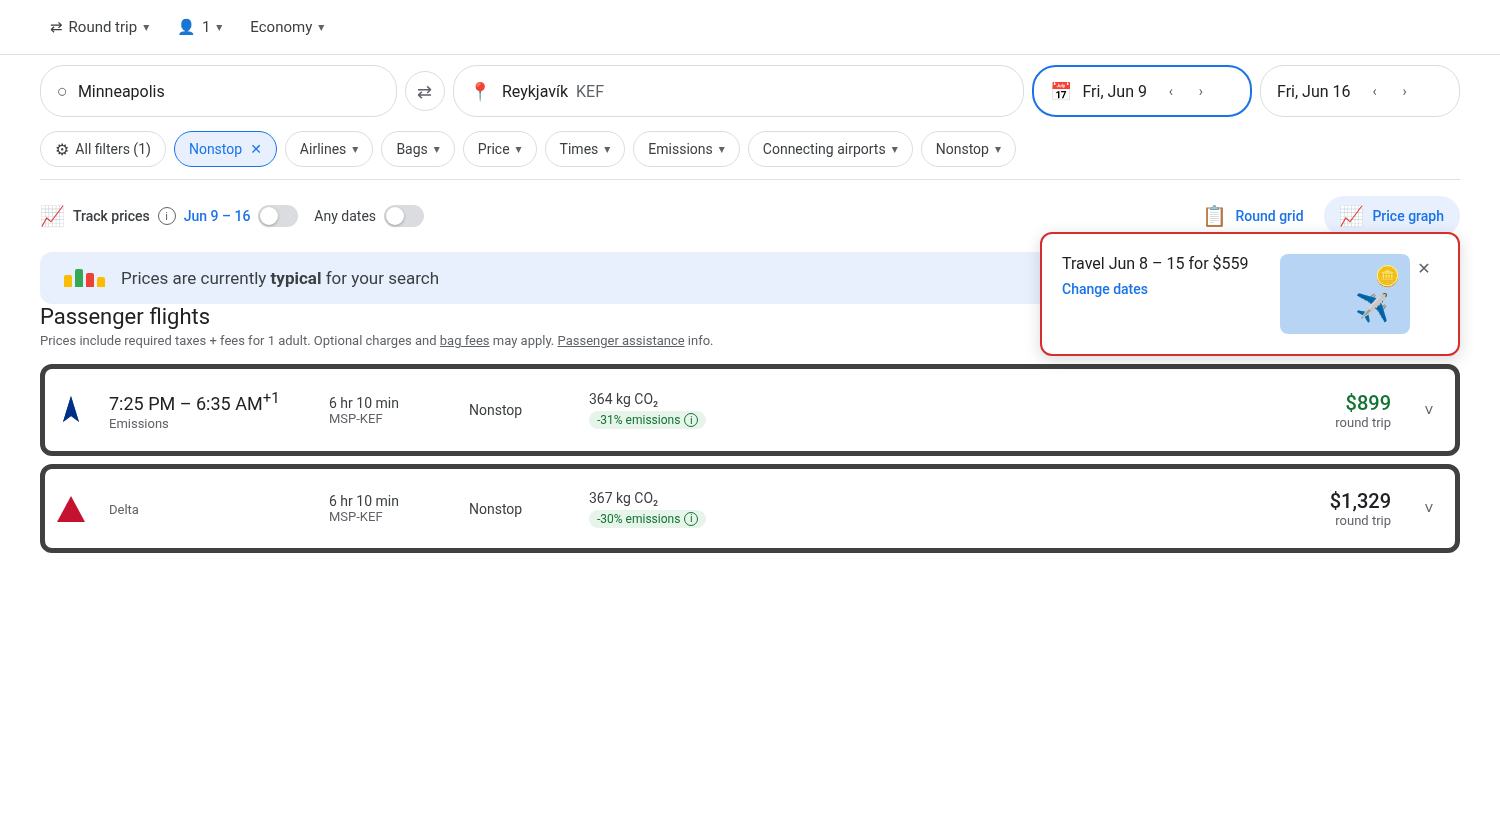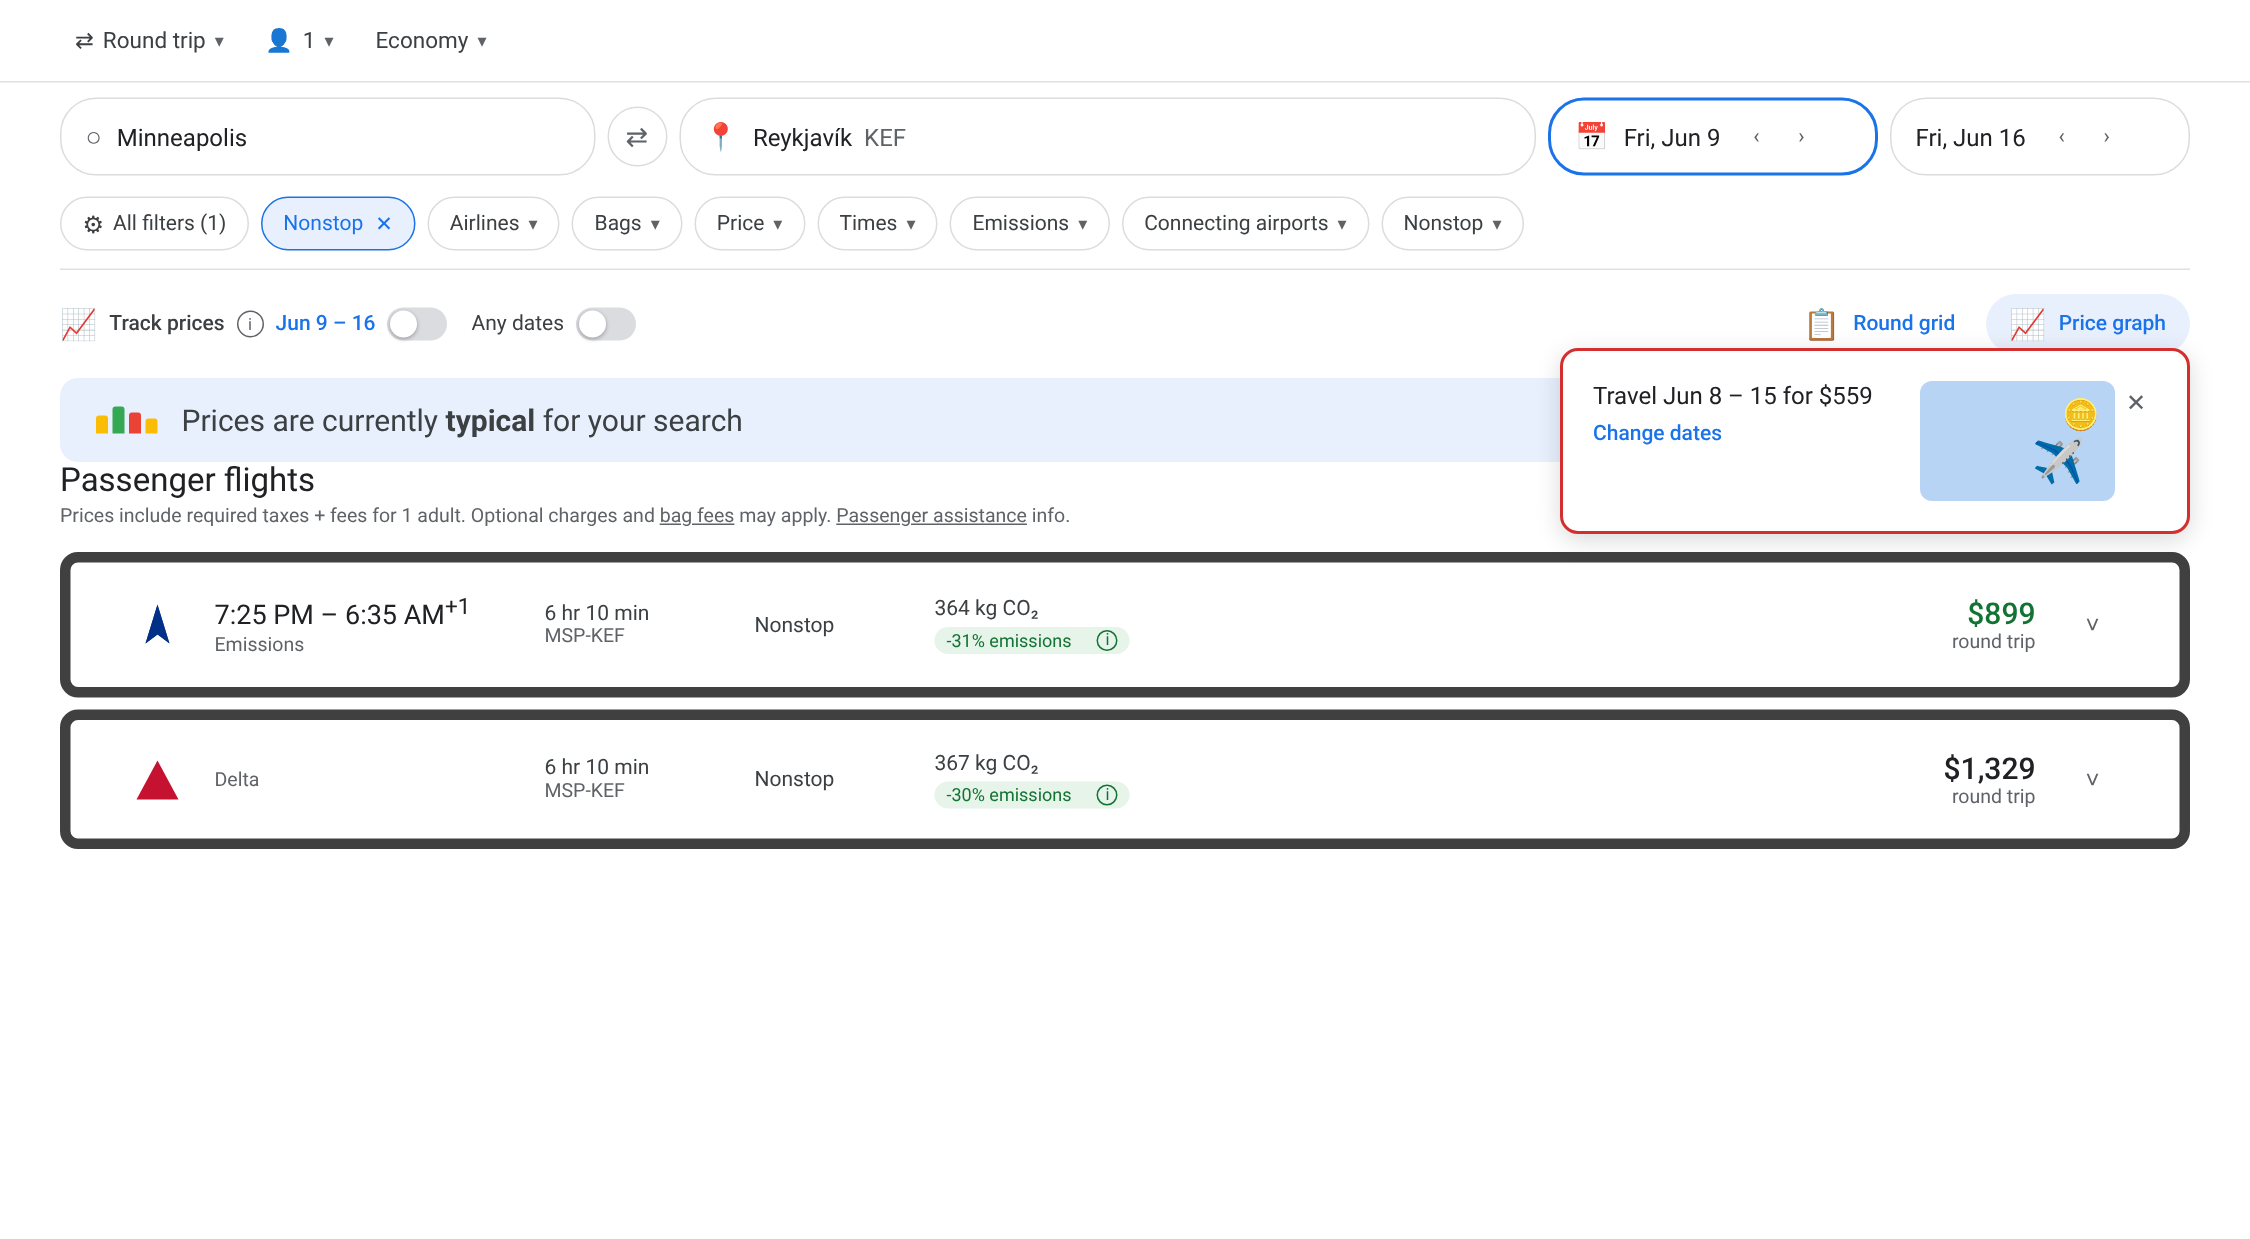--- a/index.html
+++ b/index.html
@@ -231,21 +231,21 @@
     }
 
     
     .price-tip {
       display: flex;
       align-items: center;
       gap: 16px;
       background: #e8f0fe;
       border-radius: 12px;
       padding: 16px 24px;
-      font-size: 20px;
+      font-size: 17px;
       color: #3c4043;
     }
     .price-indicator {
       display: flex;
       gap: 3px;
       align-items: flex-end;
       flex-shrink: 0;
     }
     .price-bar {
       width: 8px;
@@ -295,24 +295,24 @@
       align-items: center;
       gap: 4px;
       margin-bottom: 12px;
       font-size: 14px;
       color: #1a73e8;
       cursor: pointer;
     }
 
     
     .flight-row {
-      border: 7px solid #404040;
+      border: 5px solid #404040;
       border-radius: 12px;
       margin-bottom: 8px;
-      padding: 20px 40px;
+      padding: 20px 8px;
       display: flex;
       align-items: center;
       gap: 20px;
       cursor: pointer;
     }
     .airline-logo {
       width: 36px; height: 36px;
       flex-shrink: 0;
       display: flex; align-items: center; justify-content: center;
     }
@@ -331,21 +331,21 @@
       font-size: 14px;
       color: #3c4043;
     }
     .flight-emissions {
       flex: 0 0 160px;
     }
     .emissions-main { font-size: 14px; color: #3c4043; }
     .emissions-badge {
       display: inline-flex;
       align-items: center;
-      gap: 17px;
+      gap: 4px;
       background: #e6f4ea;
       color: #137333;
       border-radius: 12px;
       padding: 2px 8px;
       font-size: 12px;
       margin-top: 4px;
     }
     .flight-price {
       margin-left: auto;
       text-align: right;

